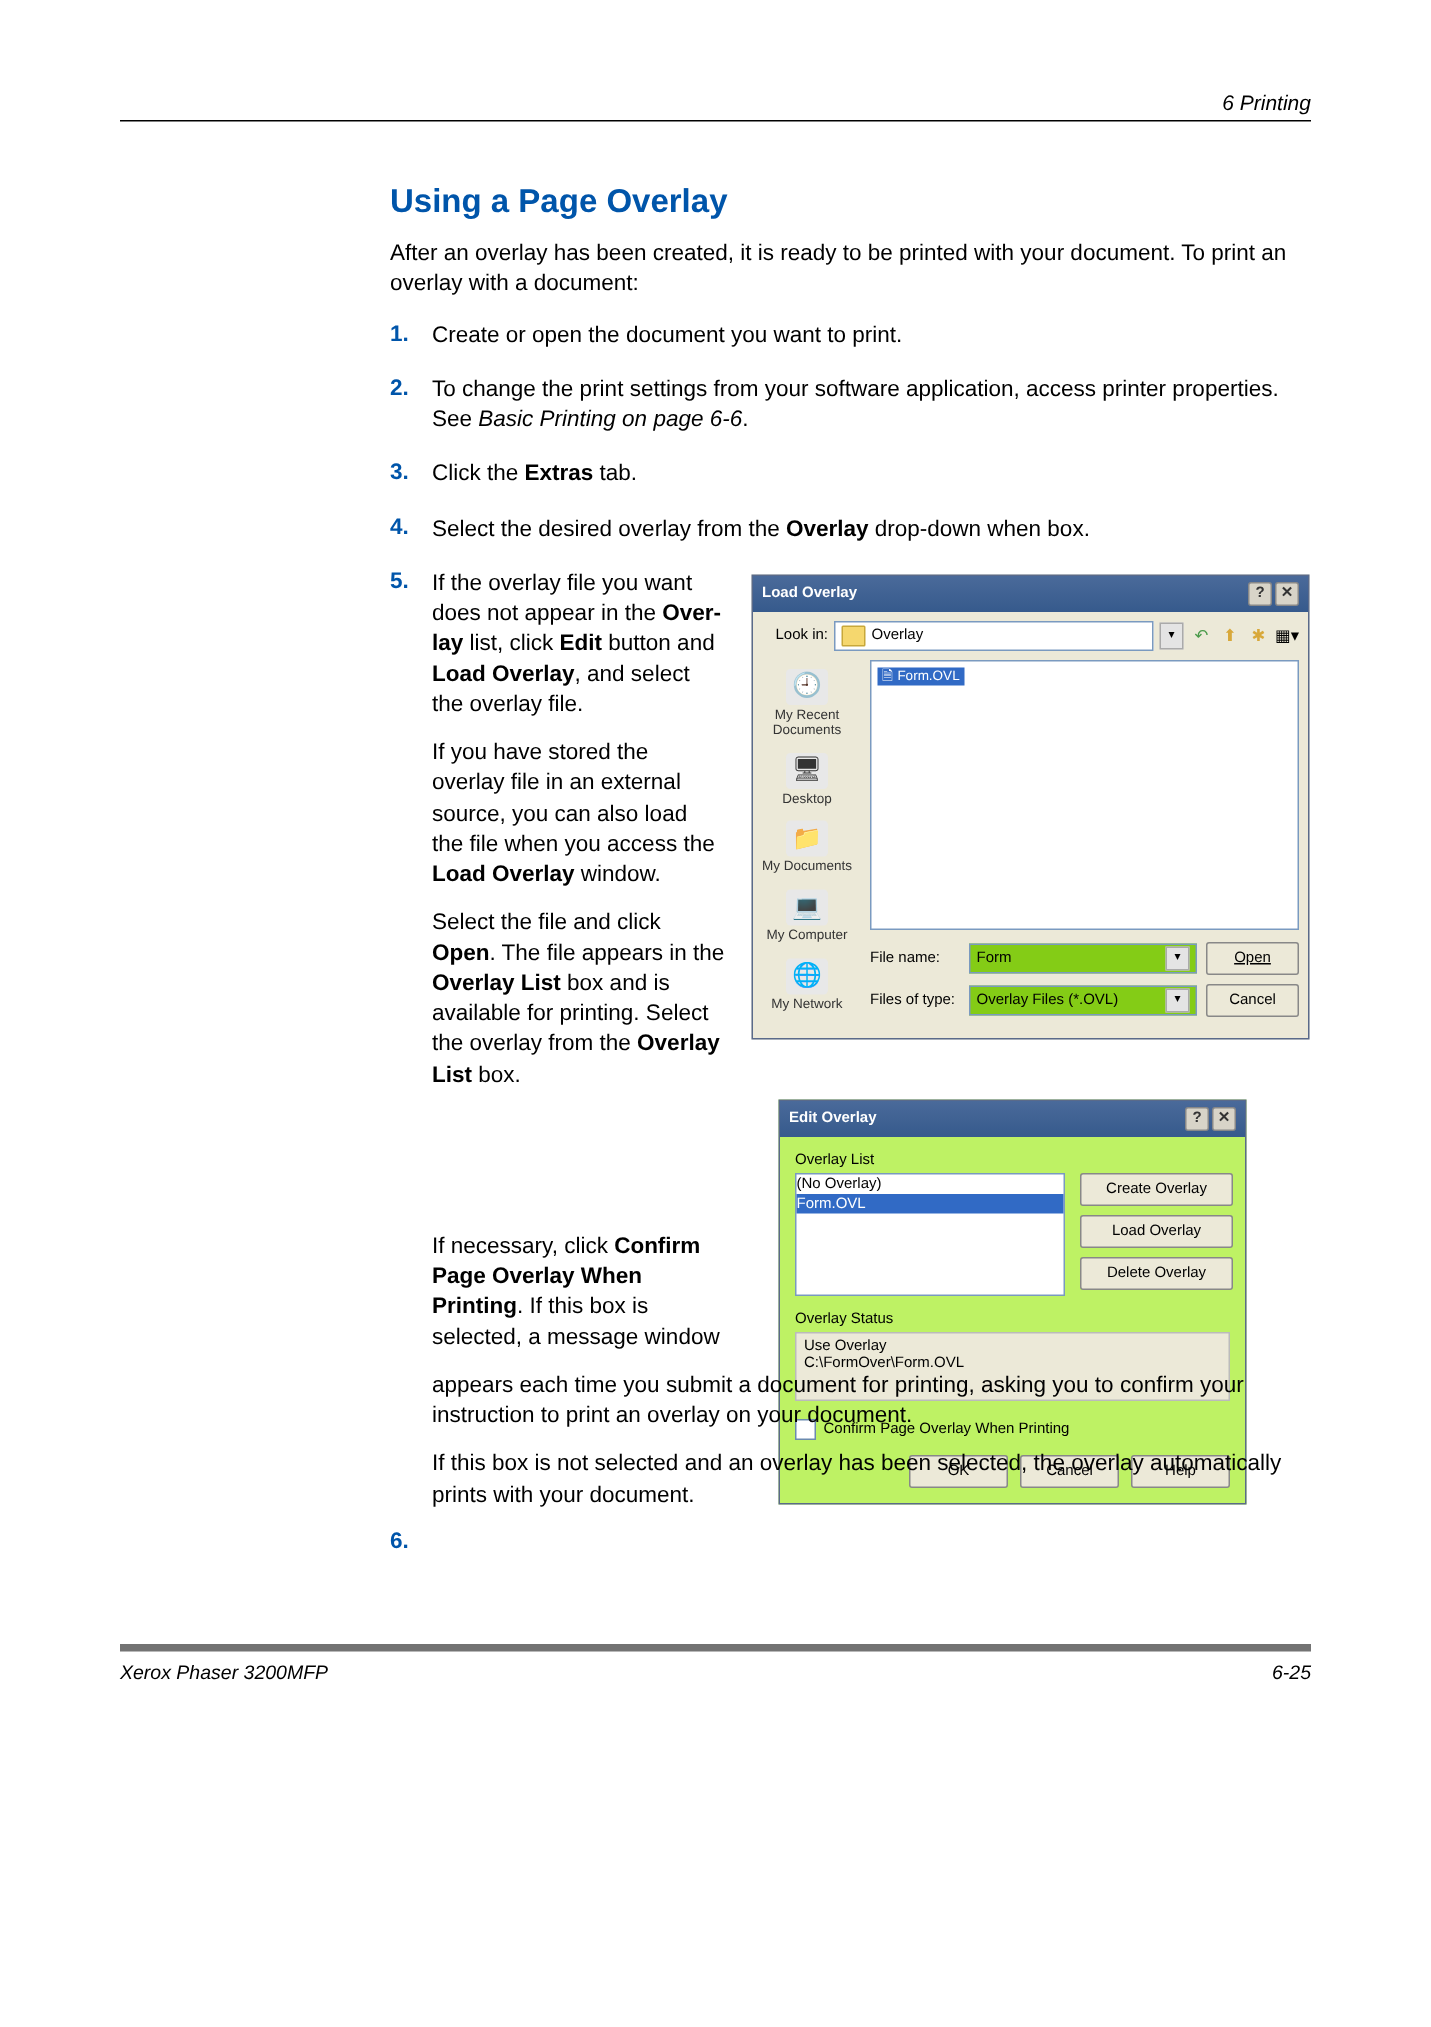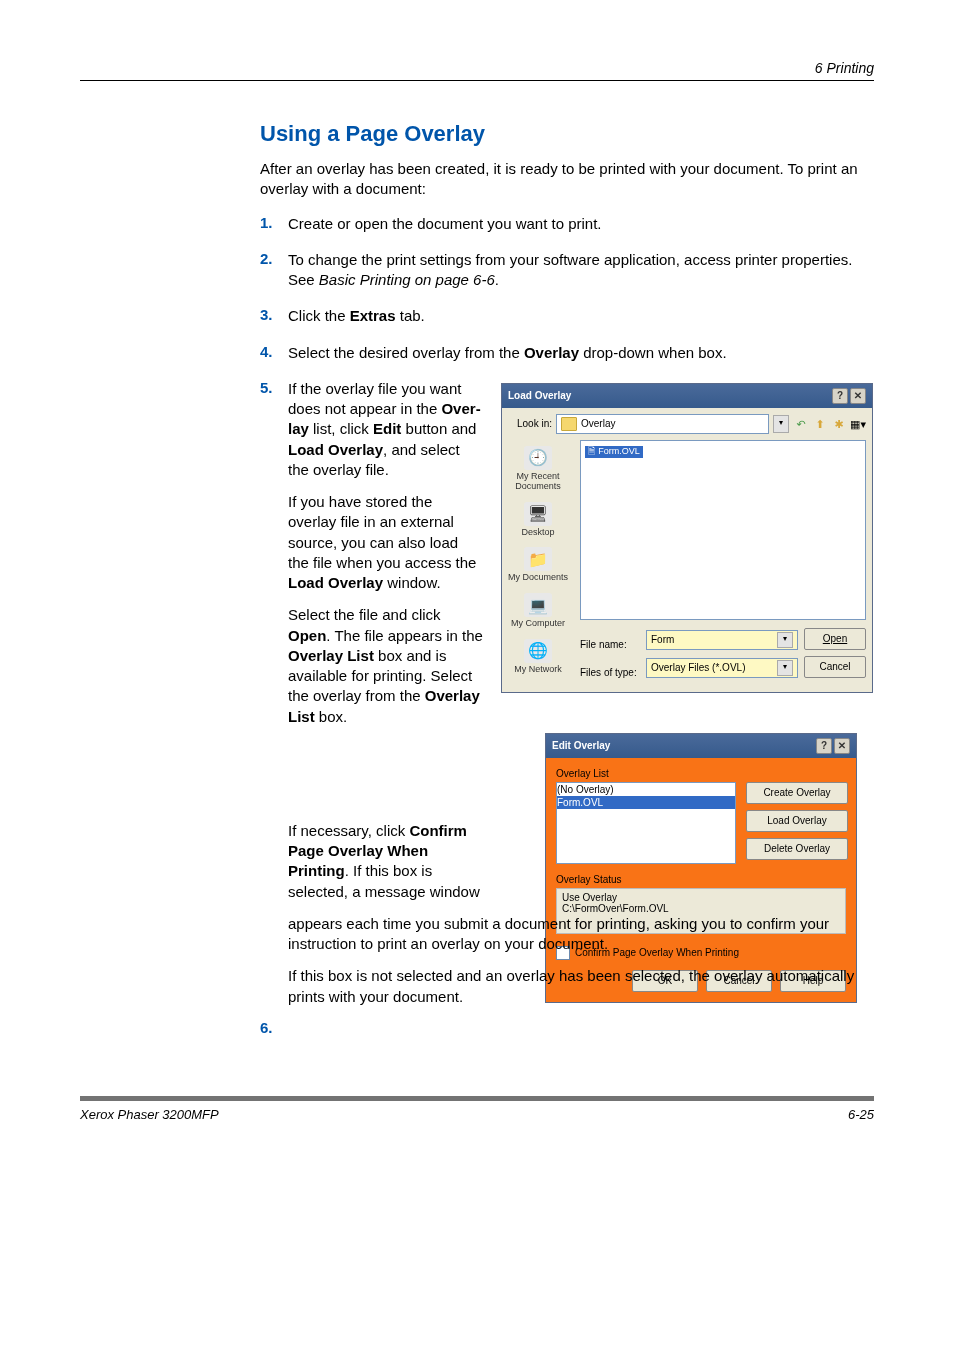--- a/index.html
+++ b/index.html
@@ -213,31 +213,31 @@
     background: #316ac5;
     color: #fff;
     padding: 1px 3px;
     font-size: 9px;
   }
   .bottom-rows {
     padding: 8px 6px;
   }
   .brow {
     display: flex;
-    align-items: flex-end;
+    align-items: center;
     gap: 6px;
     margin-bottom: 6px;
   }
   .brow .lbl {
     width: 60px;
     font-size: 10px;
   }
   .brow .inp {
     flex: 1;
-    background: #fef9c3;
+    background: #84cc16;
     border: 1px solid #7a9ac0;
     height: 18px;
     display: flex;
     align-items: center;
     padding: 0 4px;
     justify-content: space-between;
   }
   .btn {
     width: 60px;
     height: 20px;
@@ -249,22 +249,22 @@
     justify-content: center;
     font-size: 10px;
     text-decoration: underline;
     text-decoration-color: transparent;
   }
 
   
   .dlg-edit {
     width: 310px;
     border: 1px solid #5a6a8a;
-    background: #f97316;
-    margin-left: 44px;
+    background: #bef264;
+    margin-left: 18px;
   }
   .dlg-edit-body {
     padding: 10px;
   }
   .ov-list {
     display: flex;
     gap: 10px;
     margin-bottom: 10px;
   }
   .listbox {

